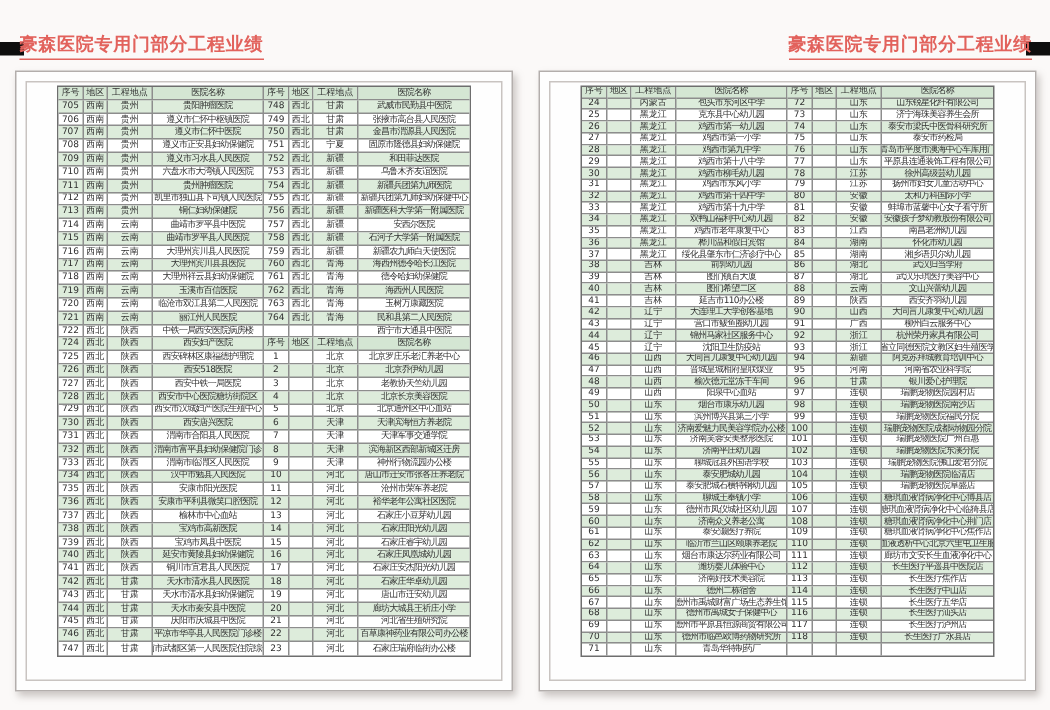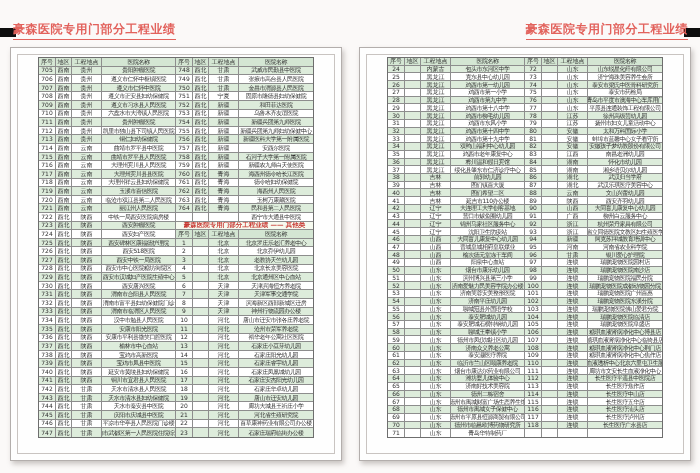--- a/index.html
+++ b/index.html
@@ -244,27 +244,20 @@
         <div class="cell c0" style="width: 17px;">722</div>
         <div class="cell c1" style="width: 16px;">西北</div>
         <div class="cell c2" style="width: 30px;">陕西</div>
         <div class="cell c3" style="width: 74px;">中铁一局西安医院病房楼</div>
         <div class="cell c0" style="width: 17px;"></div>
         <div class="cell c1" style="width: 16px;"></div>
         <div class="cell c2" style="width: 30px;"></div>
         <div class="cell c3" style="width: 74px;">西宁市大通县中医院</div>
       </div>
       <div class="row">
-        <div class="cell c0" style="width: 17px;">723</div>
-        <div class="cell c1" style="width: 16px;">西北</div>
-        <div class="cell c2" style="width: 30px;">陕西</div>
-        <div class="cell c3" style="width: 74px;">西安肿瘤医院</div>
-        <div class="cell section" style="width: 137px;">豪森医院专用门部分工程业绩 —— 其他类</div>
-      </div>
-      <div class="row">
         <div class="cell c0" style="width: 17px;">724</div>
         <div class="cell c1" style="width: 16px;">西北</div>
         <div class="cell c2" style="width: 30px;">陕西</div>
         <div class="cell c3" style="width: 74px;">西安妇产医院</div>
         <div class="cell c0 hdr" style="width: 17px;">序号</div>
         <div class="cell c1 hdr" style="width: 16px;">地区</div>
         <div class="cell c2 hdr" style="width: 30px;">工程地点</div>
         <div class="cell c3 hdr" style="width: 74px;">医院名称</div>
       </div>
       <div class="row">

